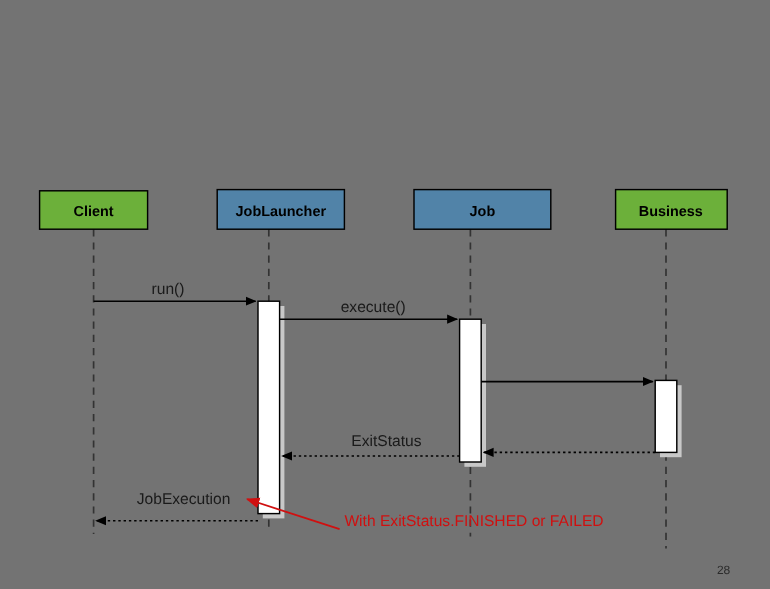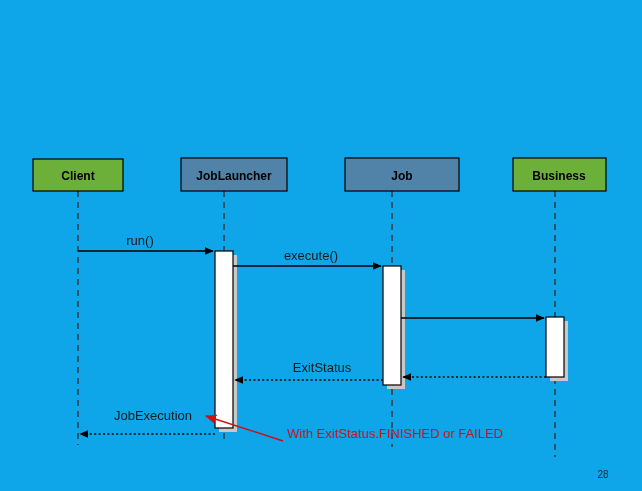--- a/index.html
+++ b/index.html
@@ -12,21 +12,21 @@
     height: 491px;
     position: relative;
     overflow: hidden;
     font-family: "Liberation Sans", sans-serif;
   }
   #slide {
     position: absolute;
     left: 0; top: 0;
     width: 642px;
     height: 491px;
-    background: #0ea5e9;
+    background: #737373;
   }
   #diagram-svg {
     position: absolute;
     left: 0; top: 0;
     width: 642px;
     height: 491px;
     display: block;
   }
   .lifeline-label {
     font-family: "Liberation Sans", sans-serif;

